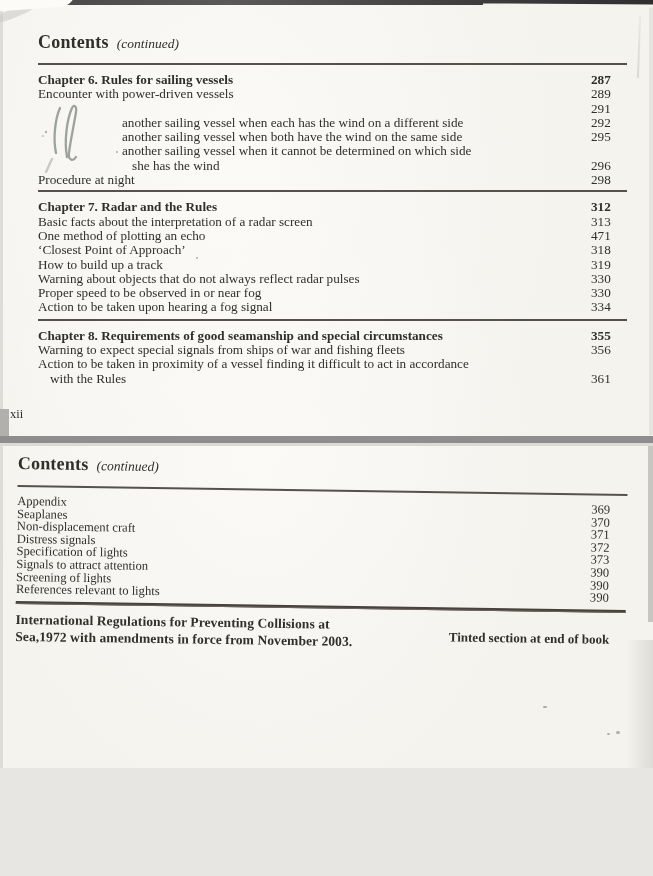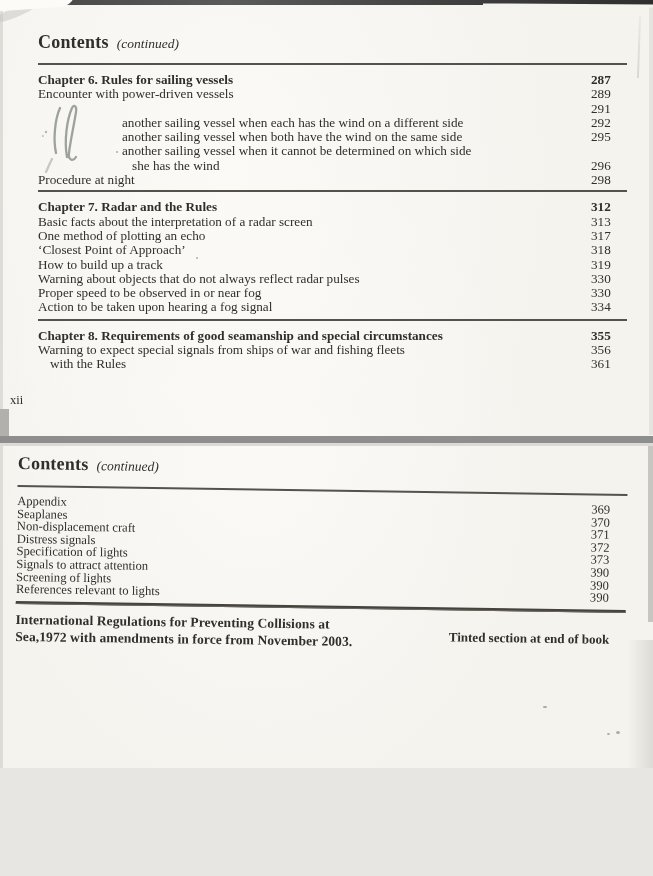--- a/index.html
+++ b/index.html
@@ -160,21 +160,21 @@
       <div class="toc-row b">
           <span class="lbl">Chapter 7. Radar and the Rules</span>
           <span class="pg">312</span>
         </div>
       <div class="toc-row">
           <span class="lbl">Basic facts about the interpretation of a radar screen</span>
           <span class="pg">313</span>
         </div>
       <div class="toc-row">
           <span class="lbl">One method of plotting an echo</span>
-          <span class="pg">317</span>
+          <span class="pg">471</span>
         </div>
       <div class="toc-row">
           <span class="lbl">‘Closest Point of Approach’</span>
           <span class="pg">318</span>
         </div>
       <div class="toc-row">
           <span class="lbl">How to build up a track</span>
           <span class="pg">319</span>
         </div>
       <div class="toc-row">
@@ -194,20 +194,24 @@
     <div class="rule rule-sec3"></div>
 
     <div>
       <div class="toc-row b">
           <span class="lbl">Chapter 8. Requirements of good seamanship and special circumstances</span>
           <span class="pg">355</span>
         </div>
       <div class="toc-row">
           <span class="lbl">Warning to expect special signals from ships of war and fishing fleets</span>
           <span class="pg">356</span>
+        </div>
+      <div class="toc-row">
+          <span class="lbl">Action to be taken in proximity of a vessel finding it difficult to act in accordance</span>
+          <span class="pg"></span>
         </div>
       <div class="toc-row i3">
           <span class="lbl">with the Rules</span>
           <span class="pg">361</span>
         </div>
     </div>
 
     <div class="folio">xii</div>
   </div>
 

